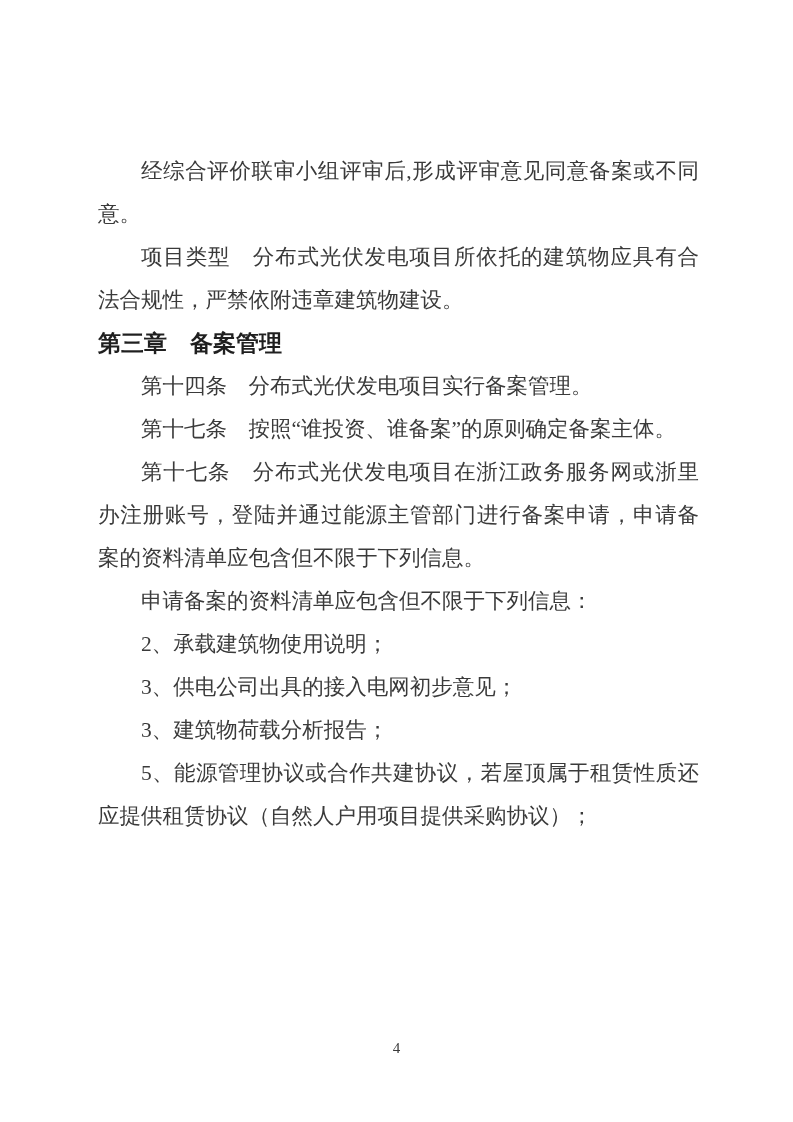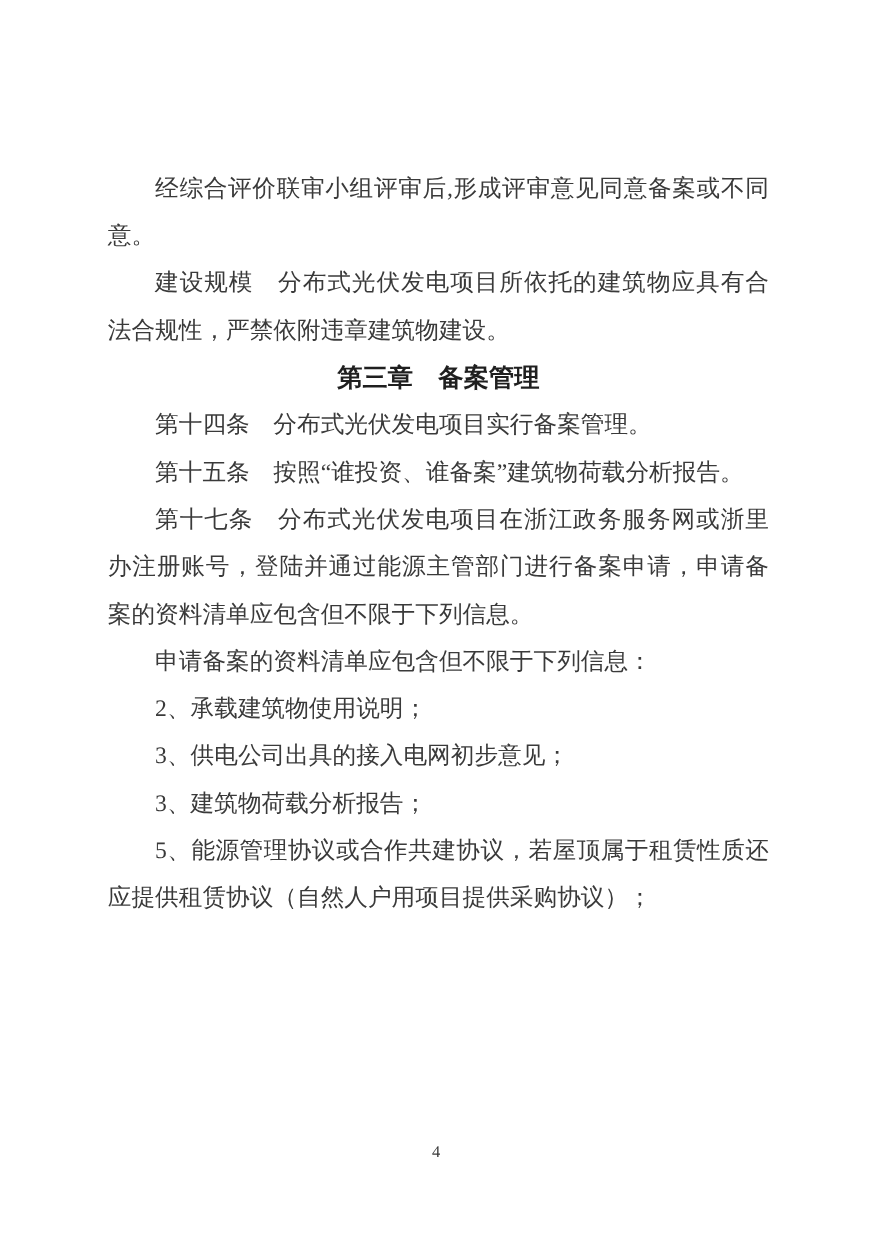--- a/index.html
+++ b/index.html
@@ -32,21 +32,20 @@
     text-indent: 2em;
     font-family: "Liberation Serif", "DejaVu Serif", serif;
   }
   p.heading {
     margin: 0;
     padding: 0;
     font-size: 23px;
     line-height: 43px;
     font-weight: bold;
     color: #1f1f1f;
-    text-align: center;
     text-indent: 0;
     font-family: "Liberation Sans", "DejaVu Sans", sans-serif;
   }
   .page-number {
     position: absolute;
     top: 1038px;
     left: 0;
     width: 100%;
     text-align: center;
     font-size: 15px;
@@ -54,24 +53,24 @@
     color: #3a3a3a;
     font-family: "Liberation Serif", "DejaVu Serif", serif;
   }
 </style>
 </head>
 <body>
 
 <div class="page">
   <div class="content">
     <p class="para">经综合评价联审小组评审后,形成评审意见同意备案或不同意。</p>
-    <p class="para">建设规模　分布式光伏发电项目所依托的建筑物应具有合法合规性，严禁依附违章建筑物建设。</p>
+    <p class="para">项目类型　分布式光伏发电项目所依托的建筑物应具有合法合规性，严禁依附违章建筑物建设。</p>
     <p class="heading">第三章　备案管理</p>
     <p class="para">第十四条　分布式光伏发电项目实行备案管理。</p>
-    <p class="para">第十五条　按照“谁投资、谁备案”建筑物荷载分析报告。</p>
+    <p class="para">第十七条　按照“谁投资、谁备案”的原则确定备案主体。</p>
     <p class="para">第十七条　分布式光伏发电项目在浙江政务服务网或浙里办注册账号，登陆并通过能源主管部门进行备案申请，申请备案的资料清单应包含但不限于下列信息。</p>
     <p class="para">申请备案的资料清单应包含但不限于下列信息：</p>
     <p class="para">2、承载建筑物使用说明；</p>
     <p class="para">3、供电公司出具的接入电网初步意见；</p>
     <p class="para">3、建筑物荷载分析报告；</p>
     <p class="para">5、能源管理协议或合作共建协议，若屋顶属于租赁性质还应提供租赁协议（自然人户用项目提供采购协议）；</p>
   </div>
   <div class="page-number">4</div>
 </div>
 

